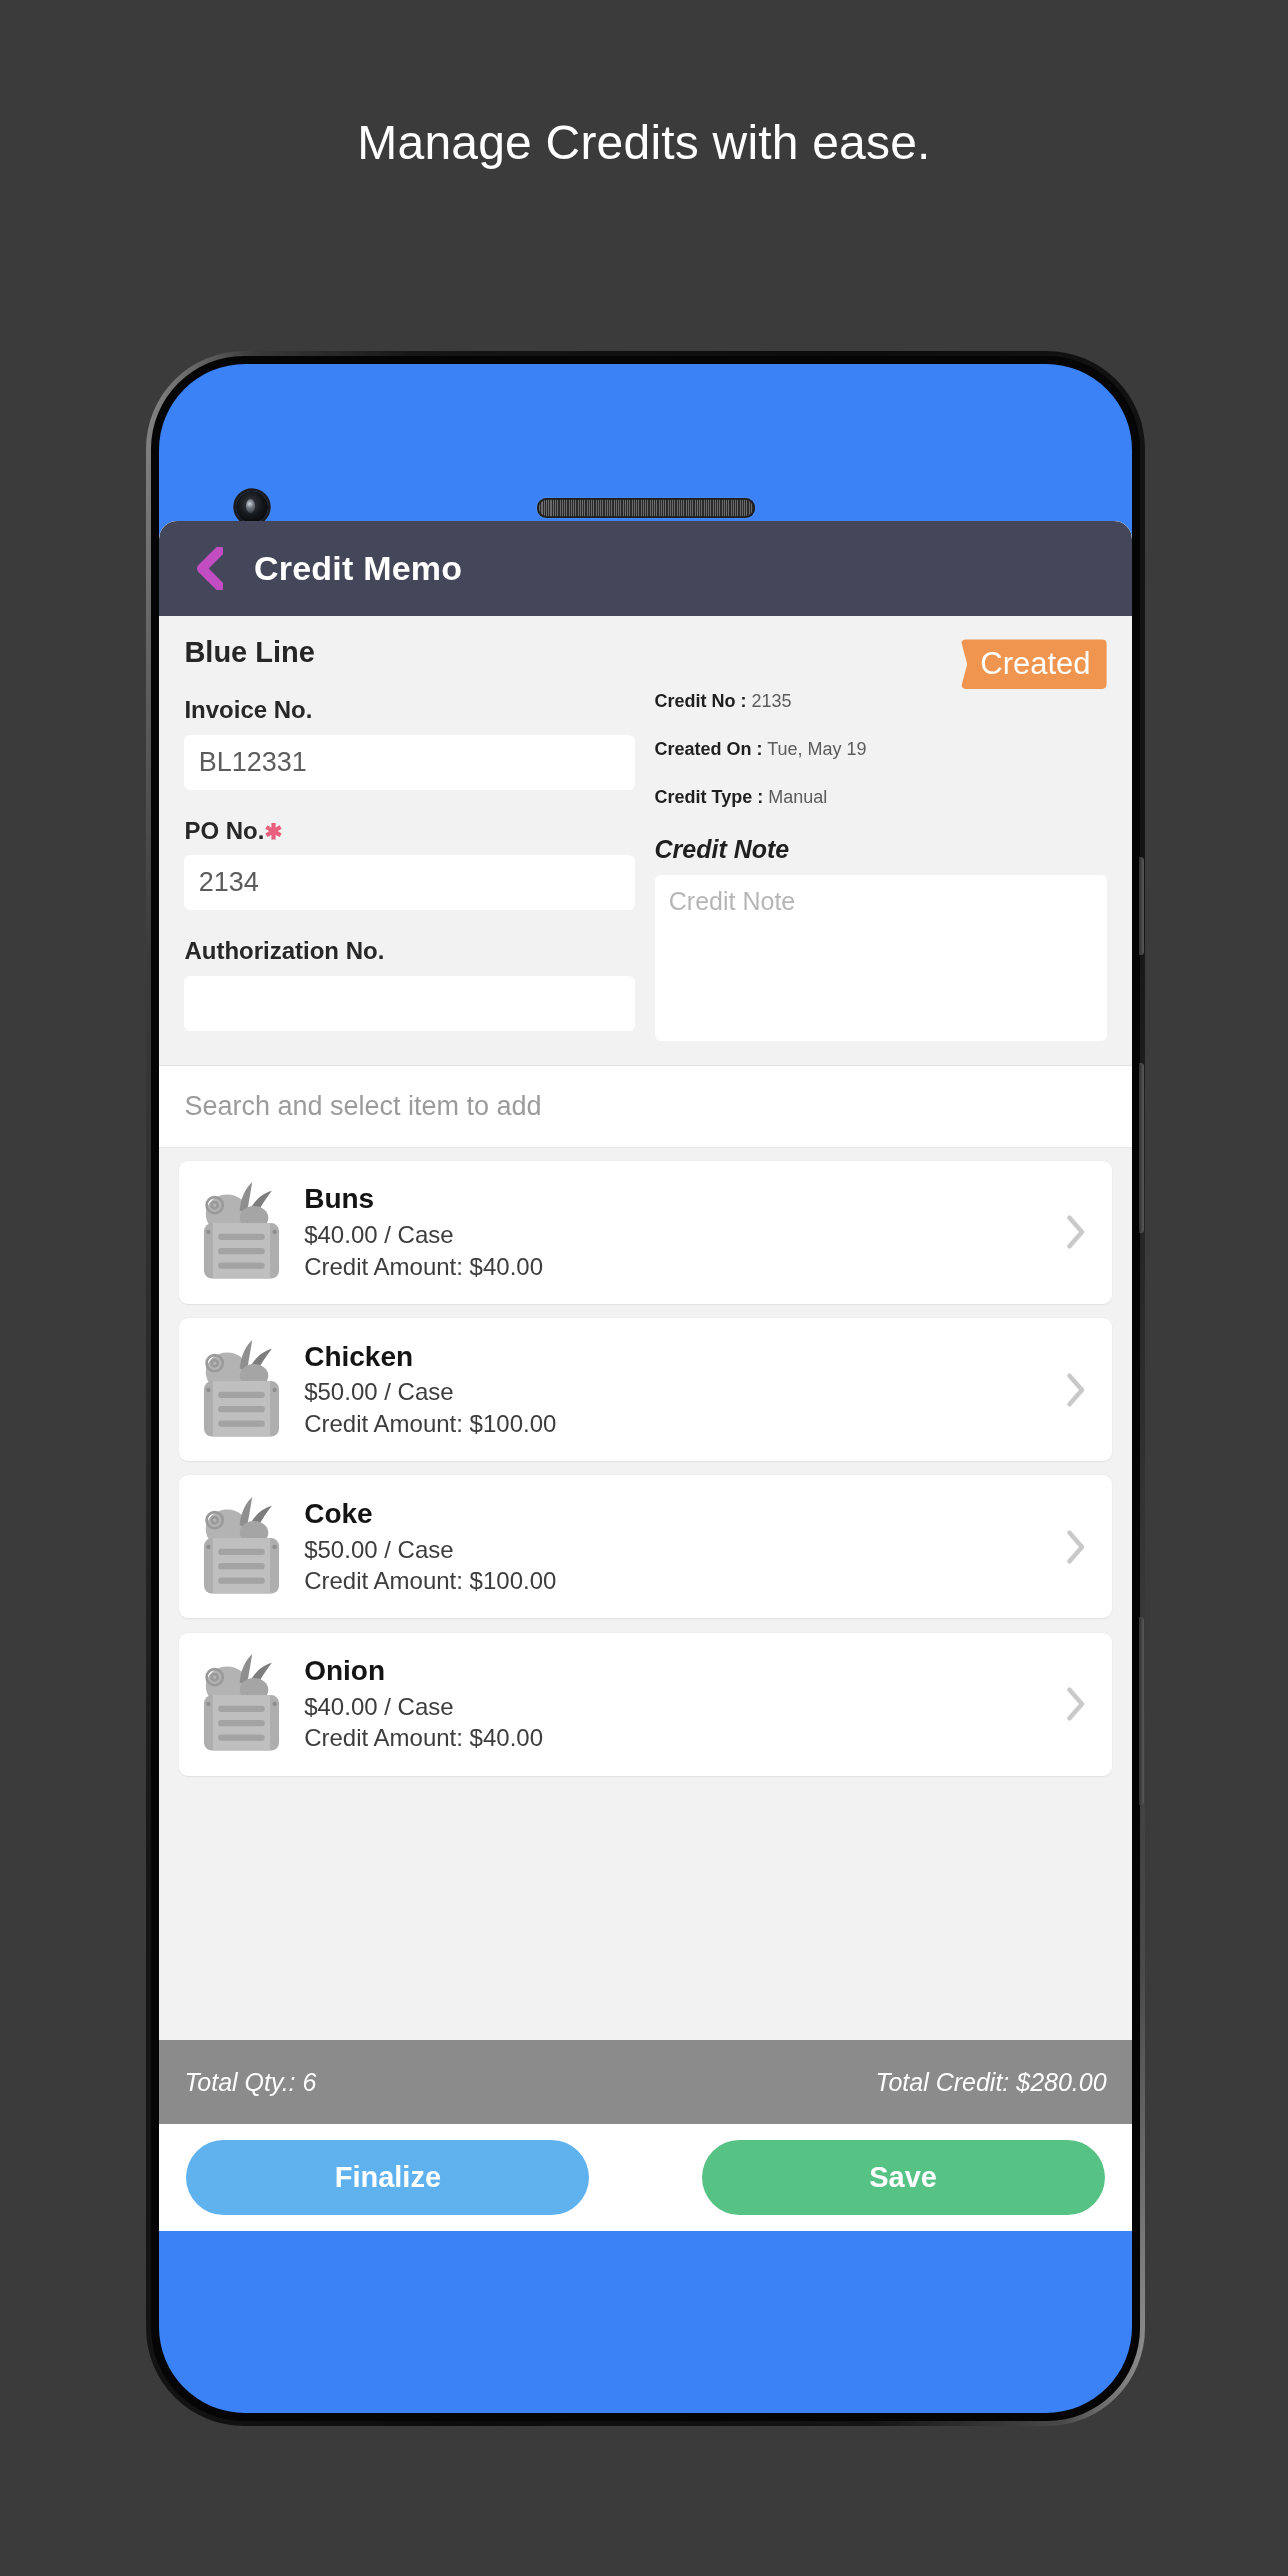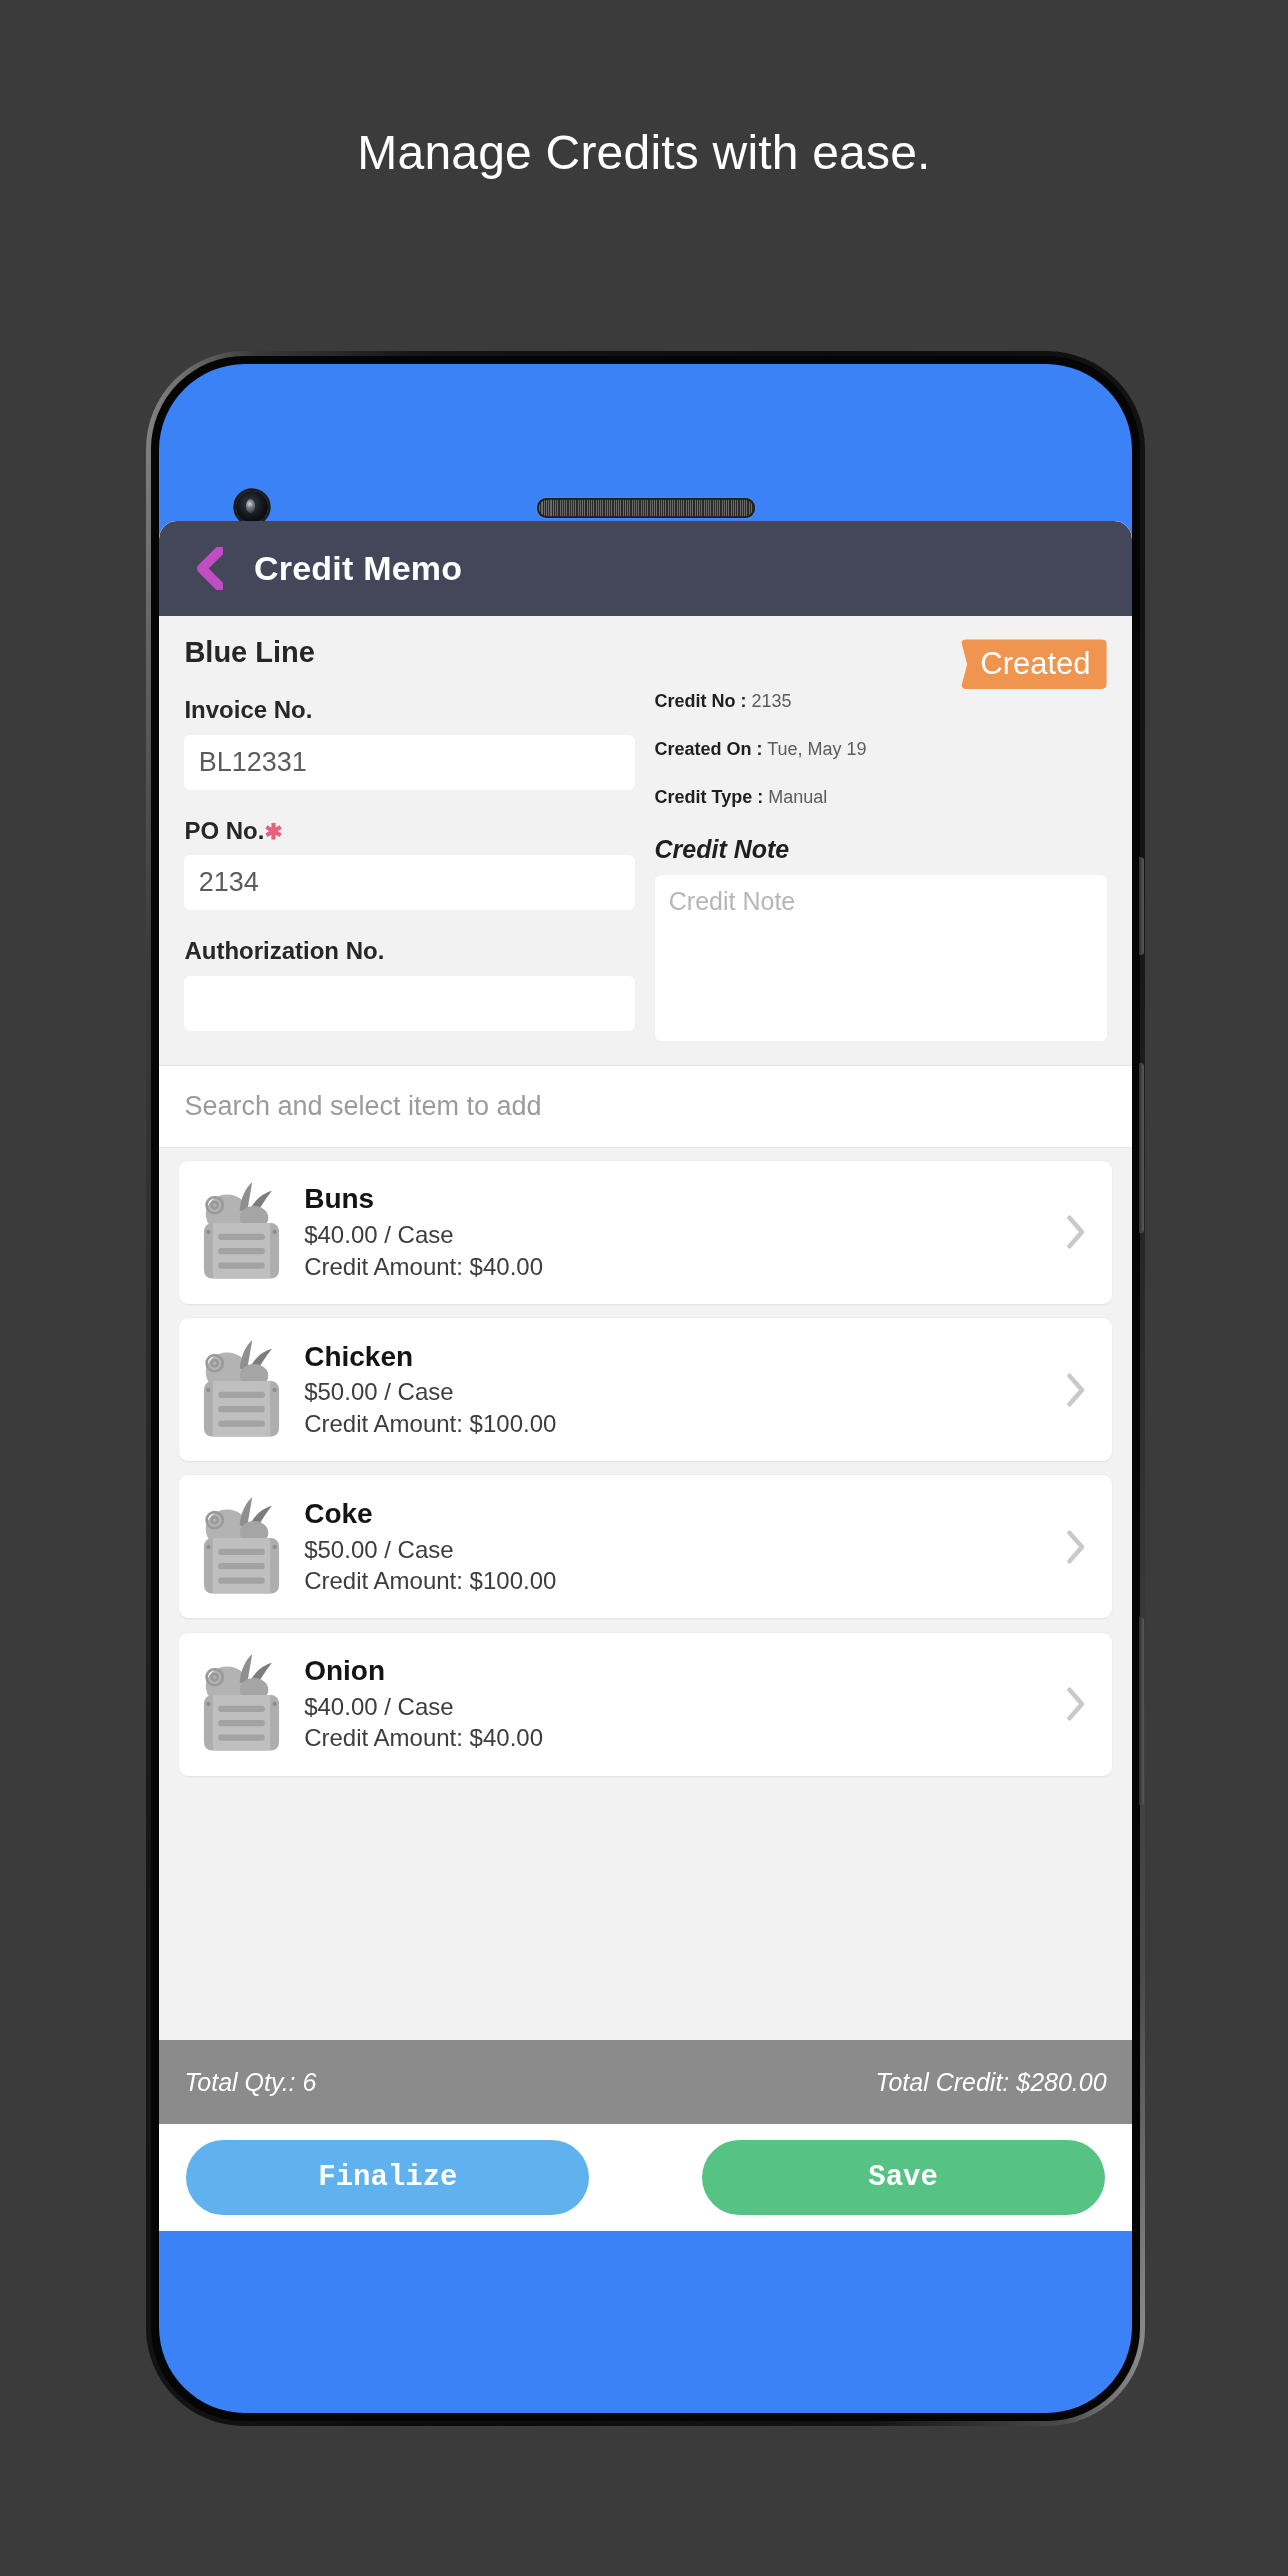--- a/index.html
+++ b/index.html
@@ -8,21 +8,21 @@
     width: 1288px;
     height: 2576px;
     background: #3b3b3b;
     font-family: "Liberation Sans", sans-serif;
     overflow: hidden;
   }
 
   
   .headline {
     position: absolute;
-    top: 125px;
+    top: 115px;
     left: 0;
     width: 1288px;
     text-align: center;
     color: #ffffff;
     font-size: 48px;
     font-weight: 300;
     letter-spacing: 0.2px;
   }
 
   
@@ -297,21 +297,21 @@
     flex: 0 0 auto;
   }
   .btn {
     width: 403px;
     height: 75px;
     border-radius: 38px;
     border: none;
     color: #ffffff;
     font-size: 29px;
     font-weight: bold;
-    font-family: Liberation Mono, monospace;
+    font-family: Liberation Sans, sans-serif;
     cursor: pointer;
   }
   .btn-finalize { background: #5fb2ee; }
   .btn-save { background: #56c284; }
 </style>
 </head>
 <body>
 
 <div class="headline">Manage Credits with ease.</div>
 

